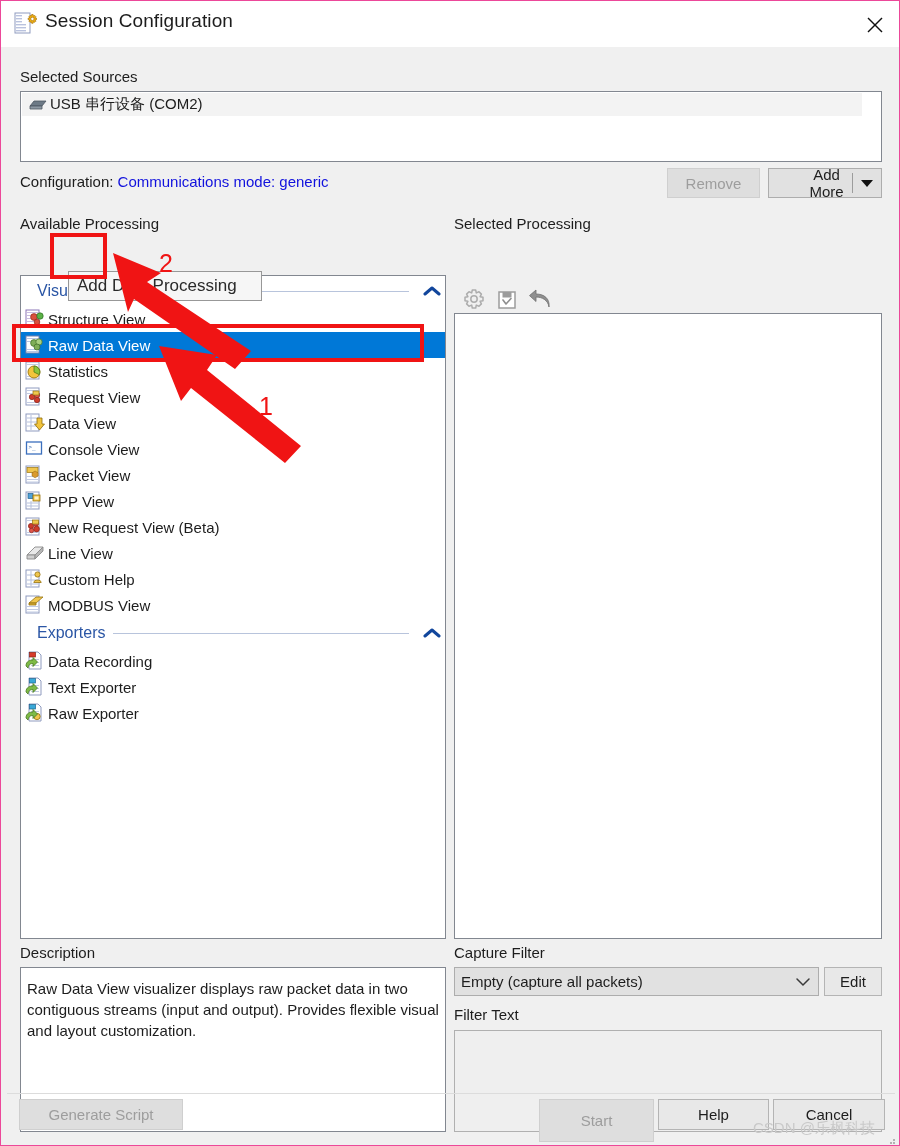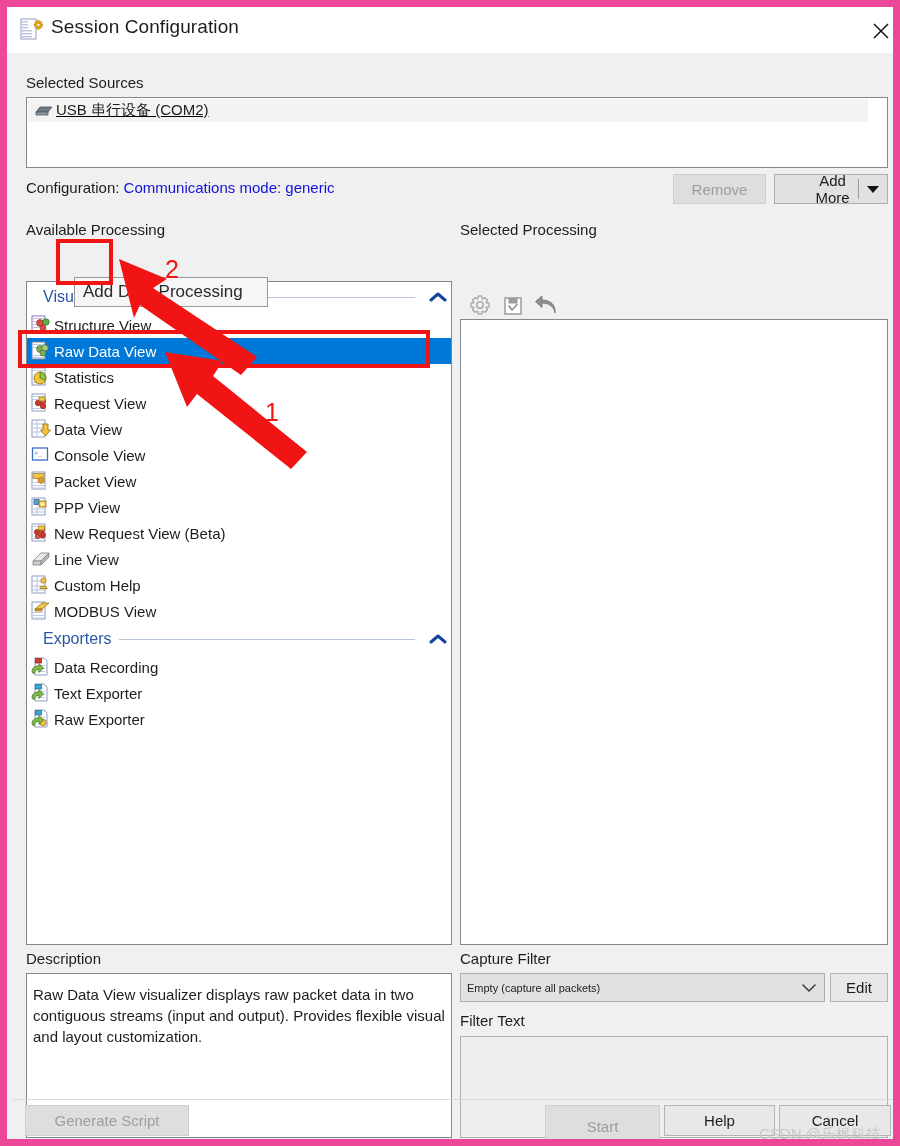--- a/index.html
+++ b/index.html
@@ -10,21 +10,21 @@
   body {
     font-family: "Liberation Sans", sans-serif;
     -webkit-font-smoothing: antialiased;
   }
   #app {
     position: relative;
     width: 900px;
     height: 1146px;
     background: #f0f0f0;
     overflow: hidden;
-    border: 7px solid #ec4899;
+    border: 1px solid #ec4899;
     box-sizing: border-box;
   }
 
   
   .titlebar {
     position: absolute;
     left: 0; top: 0;
     width: 900px;
     height: 46px;
     background: #ffffff;
@@ -76,21 +76,20 @@
     box-sizing: border-box;
   }
   .source-row {
     position: absolute;
     left: 1px; top: 1px;
     width: 840px; height: 23px;
     background: #f3f3f3;
     display: flex;
     align-items: center;
     cursor: pointer;
-    text-decoration: underline;
   }
   .source-icon { margin-left: 6px; width: 20px; height: 16px; position: relative; }
   .source-label { font-size: 15px; color: #1d1d1d; margin-left: 2px; }
 
   .cfg-line { position: absolute; left: 19px; top: 126px; font-size: 15px; color: #1d1d1d; }
   .cfg-link { color: #1111dd; }
 
   
   .btn {
     position: absolute;
@@ -206,21 +205,21 @@
   .combo {
     position: absolute;
     left: 453px; top: 920px;
     width: 365px; height: 29px;
     background: #e1e1e1;
     border: 1px solid #adadad;
     box-sizing: border-box;
     display: flex; align-items: center;
     cursor: pointer;
   }
-  .combo .cval { flex: 1; font-size: 11px; color: #1d1d1d; padding-left: 6px; white-space: nowrap; }
+  .combo .cval { flex: 1; font-size: 15px; color: #1d1d1d; padding-left: 6px; white-space: nowrap; }
   .combo .cchev { width: 30px; display: flex; justify-content: center; align-items: center; }
   #edit-btn { left: 823px; top: 920px; width: 58px; height: 29px; }
 
   #filtertext-label { left: 453px; top: 959px; }
   .filter-box {
     position: absolute;
     left: 453px; top: 983px;
     width: 428px; height: 102px;
     background: #efefef;
     border: 1px solid #b0b0b0;

